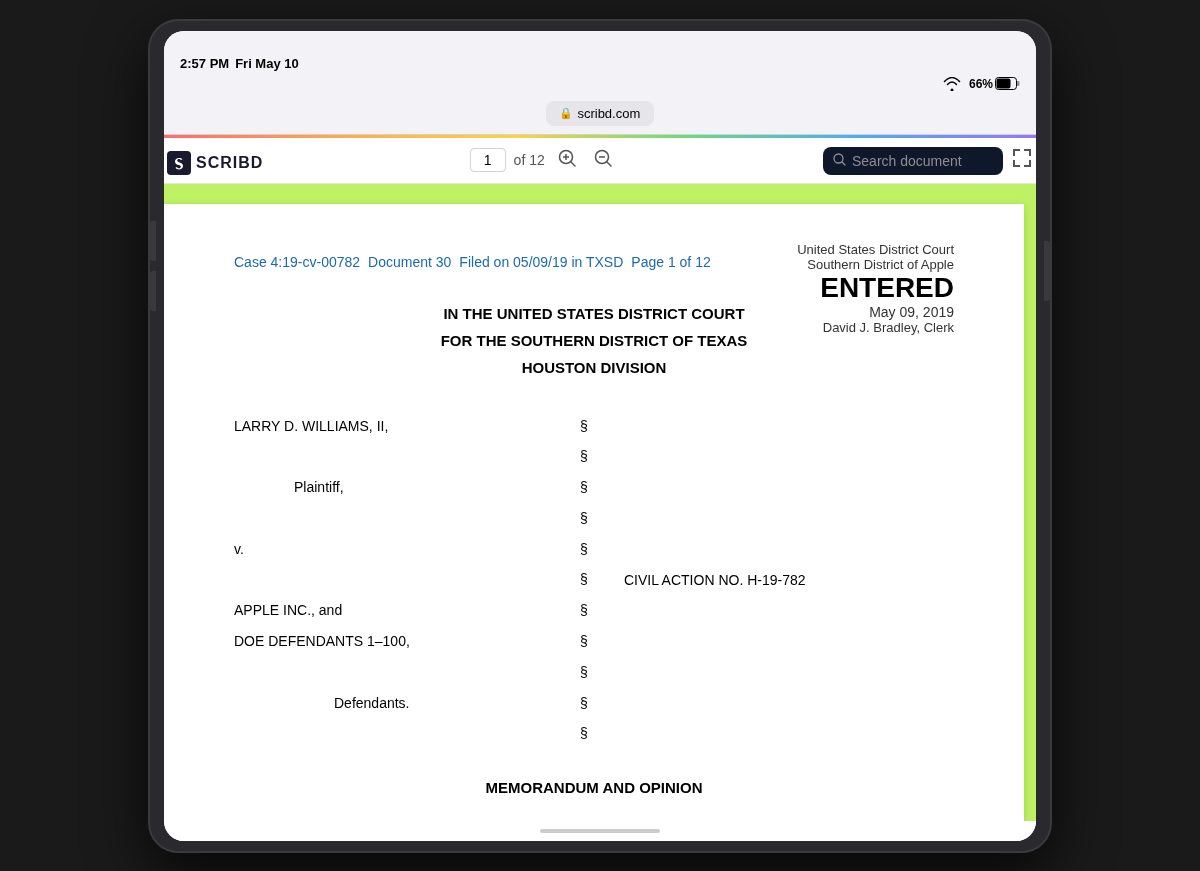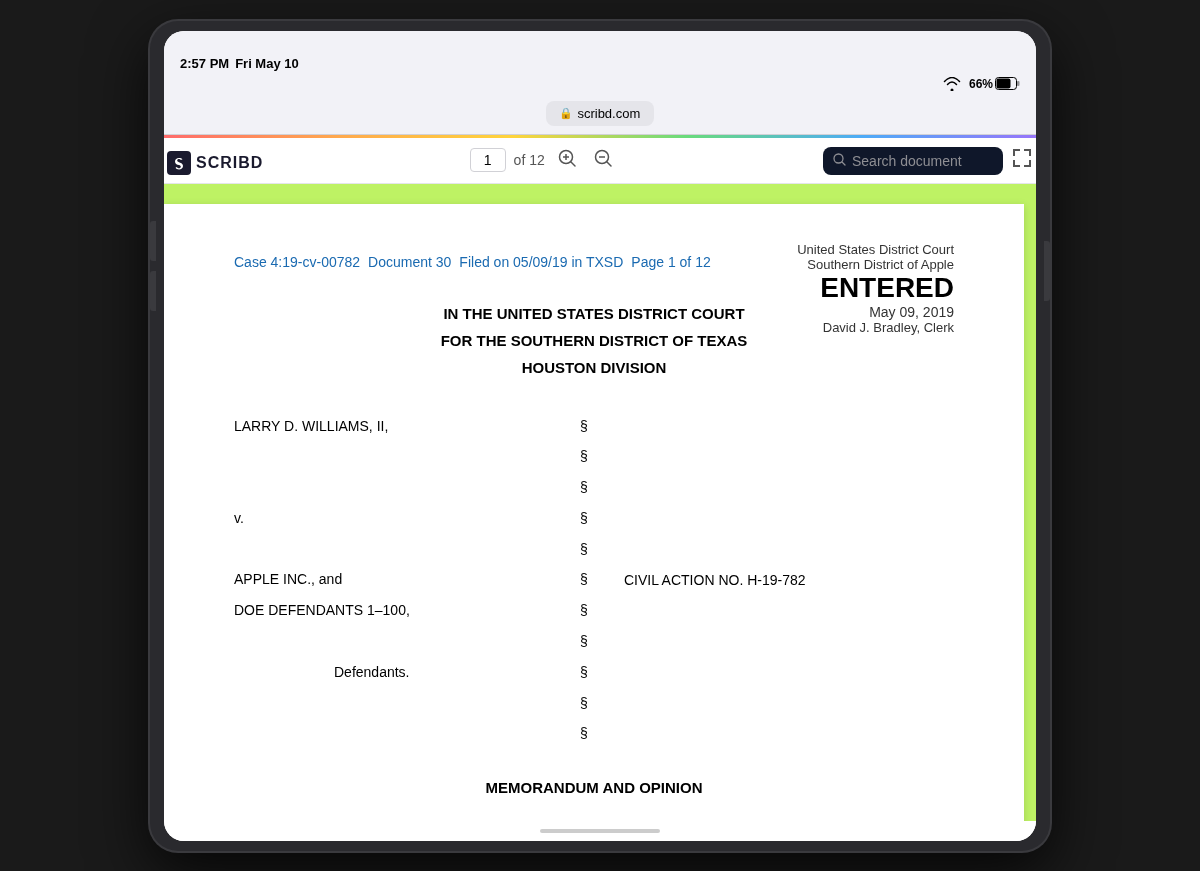--- a/index.html
+++ b/index.html
@@ -435,20 +435,21 @@
         <div class="doc-title">
           <div>IN THE UNITED STATES DISTRICT COURT</div>
           <div>FOR THE SOUTHERN DISTRICT OF TEXAS</div>
           <div>HOUSTON DIVISION</div>
         </div>
 
         <div class="case-section">
           <div class="case-left">
             <div>LARRY D. WILLIAMS, II,</div>
             <div>&nbsp;</div>
+            <div class="plaintiff-indent">Plaintiff,</div>
             <div>&nbsp;</div>
             <div>v.</div>
             <div>&nbsp;</div>
             <div>APPLE INC., and</div>
             <div>DOE DEFENDANTS 1–100,</div>
             <div>&nbsp;</div>
             <div style="padding-left:100px">Defendants.</div>
           </div>
           <div class="case-middle">
             <div class="section-symbol">§</div>

